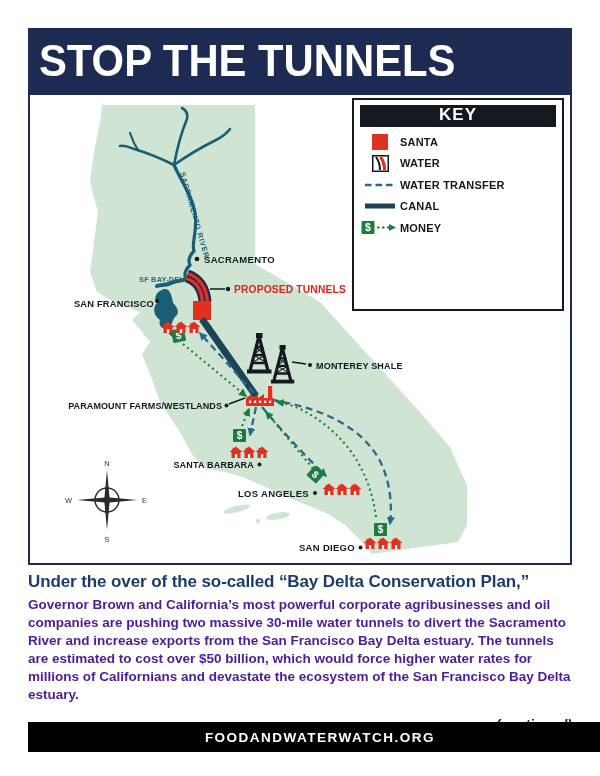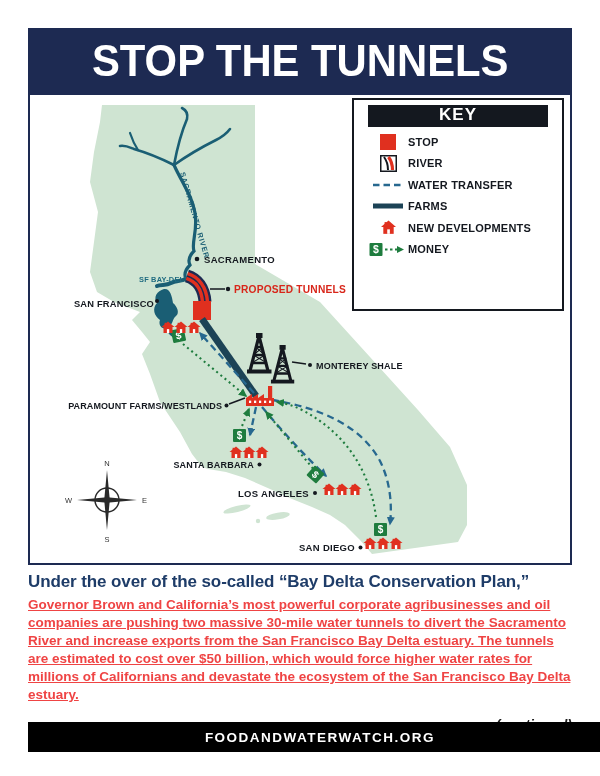--- a/index.html
+++ b/index.html
@@ -2,51 +2,51 @@
 <html><head>
 <meta charset="utf-8">
 <style>
   html,body { margin:0; padding:0; background:#fff; }
   .page {
     position:relative; width:600px; height:776px; background:#fff; overflow:hidden;
     font-family:"Liberation Sans", sans-serif;
   }
   .banner {
     position:absolute; left:28px; top:28px; width:544px; height:65px;
-    background:#1d2a52; display:flex; align-items:center; justify-content:center;
+    background:#1d2a52; display:flex; align-items:center; justify-content:flex-start;
   }
   .banner h1 {
     margin:0; color:#fff; font-size:44px; font-weight:bold; letter-spacing:0;
     transform:scaleX(0.95); white-space:nowrap;
   }
   .map-box {
     position:absolute; left:28px; top:93px; width:544px; height:472px;
     border:2px solid #1d2a52; box-sizing:border-box; background:#fff;
   }
   .map-svg { position:absolute; left:0; top:0; width:540px; height:468px; }
 
   .key {
     position:absolute; left:322px; top:3px; width:212px; height:213px;
-    border:2px solid #14181f; background:#fff; box-sizing:border-box; padding:5px 14px;
+    border:2px solid #14181f; background:#fff; box-sizing:border-box; padding:5px 6px;
   }
   .key-header {
     background:#14181f; color:#fff; text-align:center; font-weight:bold;
     font-size:17px; letter-spacing:1px; padding:0 0 2px; margin-bottom:4px;
   }
   .key-row { display:flex; align-items:center; height:21.5px; }
   .key-icon { width:40px; display:flex; justify-content:center; align-items:center; flex:0 0 40px; }
   .key-label { font-weight:bold; font-size:11px; letter-spacing:0.2px; color:#14181f; white-space:nowrap; }
 
   .article { position:absolute; left:28px; top:572px; width:544px; }
   .article h2 {
     margin:0 0 4px 0; color:#1e3c68; font-size:17px; font-weight:bold; letter-spacing:-0.1px;
     white-space:nowrap;
   }
   .article p {
-    margin:0; color:#ef4444; font-size:13.5px; font-weight:bold; line-height:1.33;text-decoration:underline;
+    margin:0; color:#4c1d95; font-size:13.5px; font-weight:bold; line-height:1.33;
   }
   .continued {
     position:absolute; right:28px; top:701px; font-size:14px; font-weight:bold; font-style:italic; color:#1c1c1c;margin-top:16px;
   }
   .footer {
     position:absolute; left:28px; top:722px; width:584px; height:30px; background:#000000;
     color:#fff; display:flex; align-items:center; justify-content:center;
     font-weight:bold; font-size:13.5px; letter-spacing:1.5px;
   }
   text { font-family:"Liberation Sans", sans-serif; }
@@ -232,60 +232,52 @@
 
     <div class="key">
       <div class="key-header">KEY</div>
 
       <div class="key-row">
         <span class="key-icon">
           <svg width="16" height="16">
               <rect width="16" height="16" fill="#e0301f"></rect>
             </svg>
         </span>
-        <span class="key-label">STOP</span>
+        <span class="key-label">SANTA</span>
       </div>
 
       <div class="key-row">
         <span class="key-icon">
           <svg width="17" height="17">
             <rect x="0.75" y="0.75" width="15.5" height="15.5" fill="#fff" stroke="#14181f" stroke-width="1.5"></rect>
             <path d="M4,2 C7,6 8,10 8,15" stroke="#14181f" stroke-width="2" fill="none"></path>
             <path d="M8.5,2 C11.5,6 12.5,10 12.5,15" stroke="#e0301f" stroke-width="3.2" fill="none"></path>
           </svg>
         </span>
-        <span class="key-label">RIVER</span>
+        <span class="key-label">WATER</span>
       </div>
 
       <div class="key-row">
         <span class="key-icon">
           <svg width="32" height="8">
               <path d="M1,4 H31" stroke="#27688f" stroke-width="2.6" stroke-dasharray="6.5 4"></path>
             </svg>
         </span>
         <span class="key-label">WATER TRANSFER</span>
       </div>
 
       <div class="key-row">
         <span class="key-icon">
           <svg width="32" height="8">
               <path d="M1,4 H31" stroke="#1c4356" stroke-width="5"></path>
             </svg>
         </span>
-        <span class="key-label">FARMS</span>
-      </div>
-
-      <div class="key-row">
-        <span class="key-icon">
-          <svg width="17" height="15" viewBox="-1 -1 14 13">
-              <use href="#g-house"></use>
-            </svg>
-        </span>
-        <span class="key-label">NEW DEVELOPMENTS</span>
-      </div>
+        <span class="key-label">CANAL</span>
+      </div>
+
 
       <div class="key-row">
         <span class="key-icon">
           <svg width="38" height="15">
             <rect x="0.5" y="1" width="13" height="13" rx="1" fill="#1e7c3e"></rect>
             <text x="7" y="11.2" text-anchor="middle" font-size="10.5" font-weight="bold" fill="#fff">$</text>
             <path d="M16,7.5 H28" stroke="#1e7c3e" stroke-width="2" stroke-dasharray="2.5 2.5"></path>
             <path d="M28,4 L35,7.5 L28,11 Z" fill="#1e7c3e"></path>
           </svg>
         </span>

